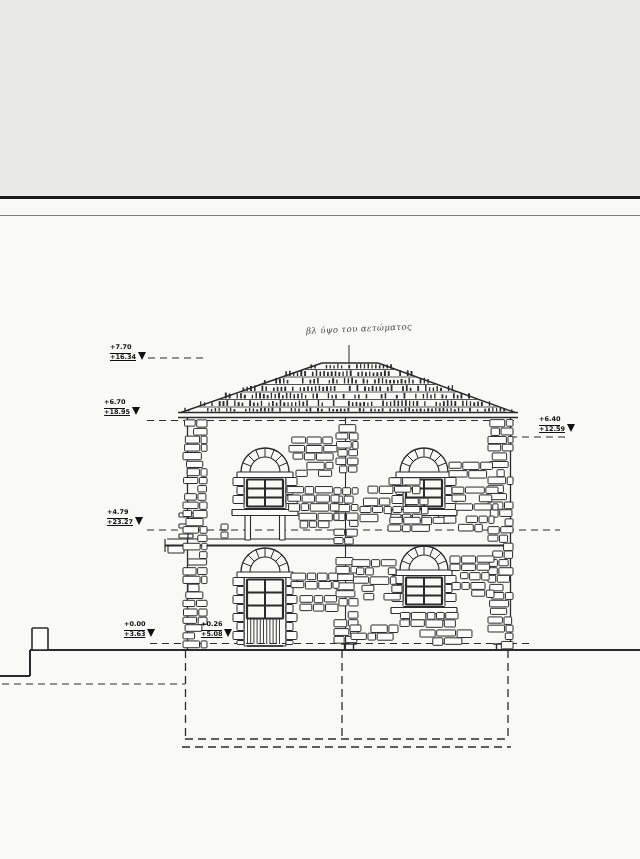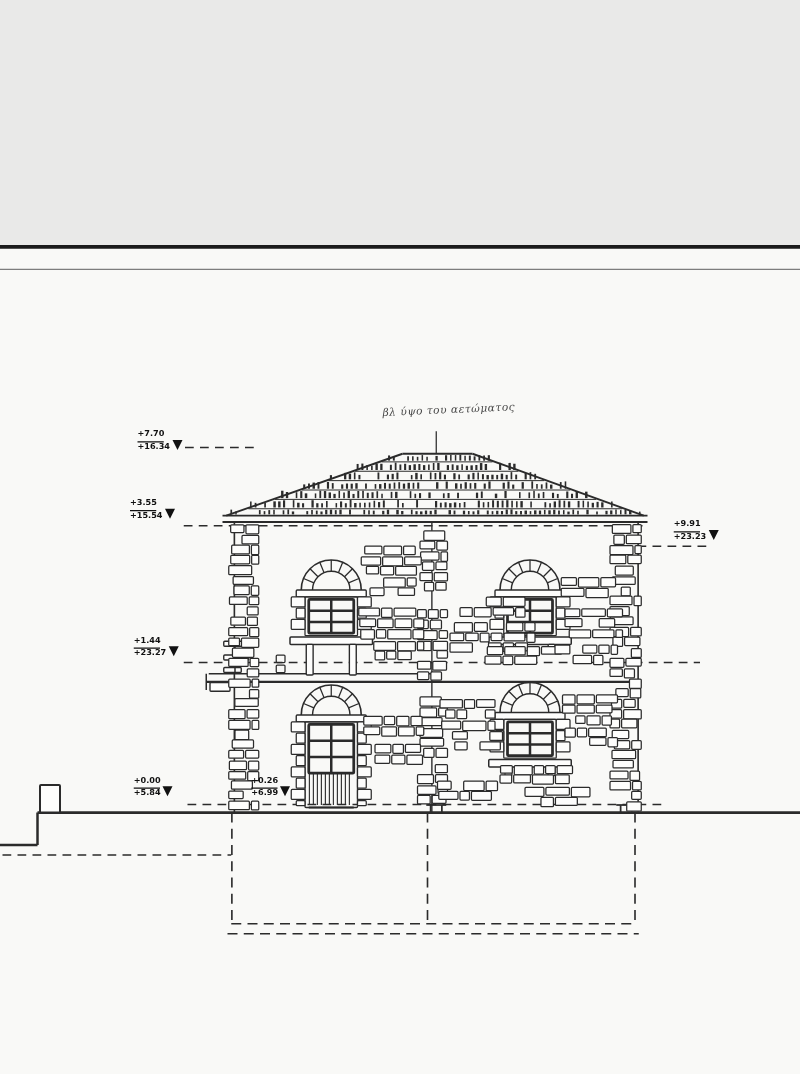--- a/index.html
+++ b/index.html
@@ -9,21 +9,21 @@
     font-family:"DejaVu Sans",sans-serif;
   }
   .gray-band{position:absolute;left:0;top:0;width:640px;height:196px;background:#e9e9e8;}
   .edge-line-1{position:absolute;left:0;top:196px;width:640px;height:3px;background:#1b1b1b;}
   .edge-line-2{position:absolute;left:0;top:215px;width:640px;height:1px;background:#7d7d7d;}
   svg.drawing{position:absolute;left:0;top:0;}
   .lvl{position:absolute;display:flex;align-items:flex-start;color:#111;
        font-family:"DejaVu Sans",sans-serif;font-size:6.5px;font-weight:700;line-height:7.5px;}
   .lvl .nums{display:flex;flex-direction:column;align-items:flex-start;}
   .lvl .nums .u{border-bottom:1px solid #111;padding-bottom:1px;}
-  .lvl .nums .d{padding-top:0.5px;}
+  .lvl .nums .d{padding-top:0.5px;text-decoration:underline;}
   .tri{width:0;height:0;border-left:4.5px solid transparent;border-right:4.5px solid transparent;
        border-top:8px solid #111;margin-left:2px;margin-top:8px;}
   .note{position:absolute;left:306px;top:323px;width:130px;
         font-family:"DejaVu Serif",serif;font-style:italic;font-size:8.5px;color:#4a4a4a;
         transform:rotate(-2.5deg);letter-spacing:0.4px;}
 </style>
 </head>
 <body>
 
 <div class="gray-band"></div>
@@ -752,49 +752,49 @@
 <div class="lvl" style="left:110px;top:344px">
   <span class="nums">
     <span class="u">+7.70</span>
     <span class="d">+16.34</span>
   </span>
   <span class="tri"></span>
 </div>
 
 <div class="lvl" style="left:104px;top:399px">
   <span class="nums">
-    <span class="u">+3.55</span>
-    <span class="d">+15.54</span>
+    <span class="u">+6.70</span>
+    <span class="d">+18.95</span>
   </span>
   <span class="tri"></span>
 </div>
 
 <div class="lvl" style="left:107px;top:509px">
   <span class="nums">
-    <span class="u">+1.44</span>
+    <span class="u">+4.79</span>
     <span class="d">+23.27</span>
   </span>
   <span class="tri"></span>
 </div>
 
 <div class="lvl" style="left:539px;top:416px">
   <span class="nums">
-    <span class="u">+9.91</span>
-    <span class="d">+23.23</span>
+    <span class="u">+6.40</span>
+    <span class="d">+12.59</span>
   </span>
   <span class="tri"></span>
 </div>
 
-<div class="lvl" style="left:107px;top:621px">
+<div class="lvl" style="left:124px;top:621px">
   <span class="nums">
     <span class="u">+0.00</span>
-    <span class="d">+5.84</span>
+    <span class="d">+3.63</span>
   </span>
   <span class="tri"></span>
 </div>
 
 <div class="lvl" style="left:201px;top:621px">
   <span class="nums">
     <span class="u">+0.26</span>
-    <span class="d">+6.99</span>
+    <span class="d">+5.08</span>
   </span>
   <span class="tri"></span>
 </div>
 
 </body></html>

